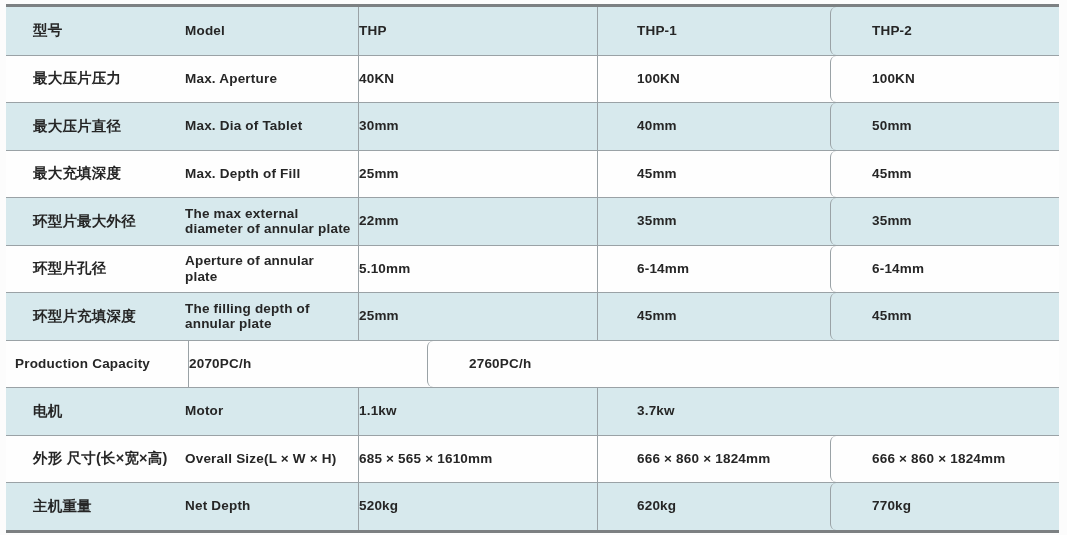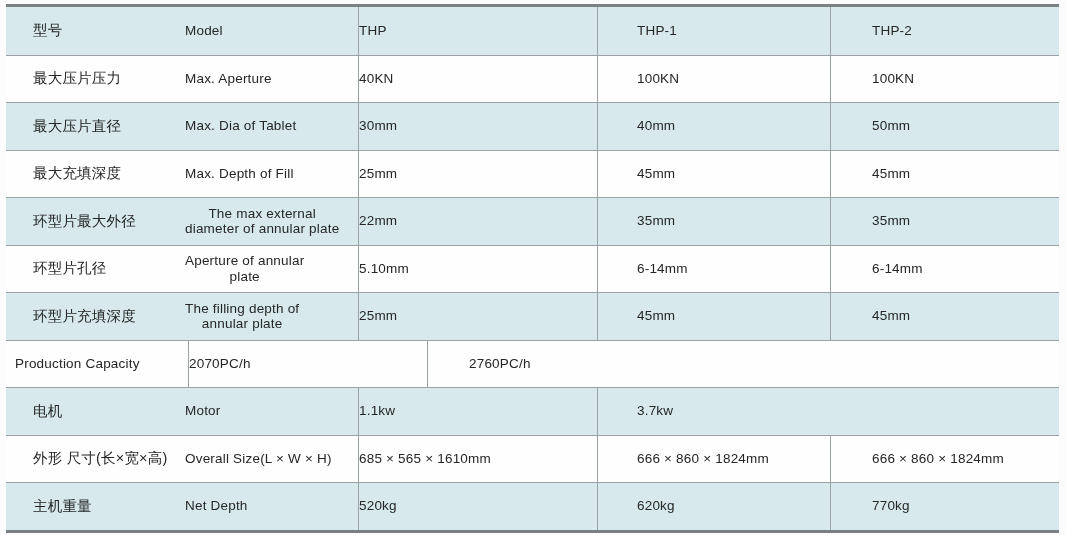--- a/index.html
+++ b/index.html
@@ -30,25 +30,24 @@
   .row + .row {
     border-top: 1px solid var(--grid-line, #9aa2a6);
   }
   .row:nth-child(odd) {
     background: var(--row-highlight, #d7e9ed);
   }
   .cell {
     box-sizing: border-box;
     display: flex;
     align-items: center;
-    font-weight: normal;
+    font-weight: bold;
     font-size: 13.5px;
     letter-spacing: 0.2px;
     line-height: 1.15;
-    text-align: center;
   }
   .c-cn {
     width: 170px;
     padding-left: 27px;
     font-size: 14.5px;
   }
   .c-en {
     width: 182px;
     padding-left: 9px;
     white-space: pre-line;
@@ -59,20 +58,21 @@
   }
   .c-v2 {
     width: 233px;
     padding-left: 39px;
     border-left: 1px solid var(--grid-line, #9aa2a6);
   }
   .c-v3 {
     flex: 1;
     padding-left: 41px;
     border-left: 1px solid var(--grid-line, #9aa2a6);
+    border-radius: 6px;
   }
 </style>
 </head>
 <body>
 
 <div class="spec-table">
 
   <div class="row">
     <div class="cell c-cn">型号</div>
     <div class="cell c-en">Model</div>

